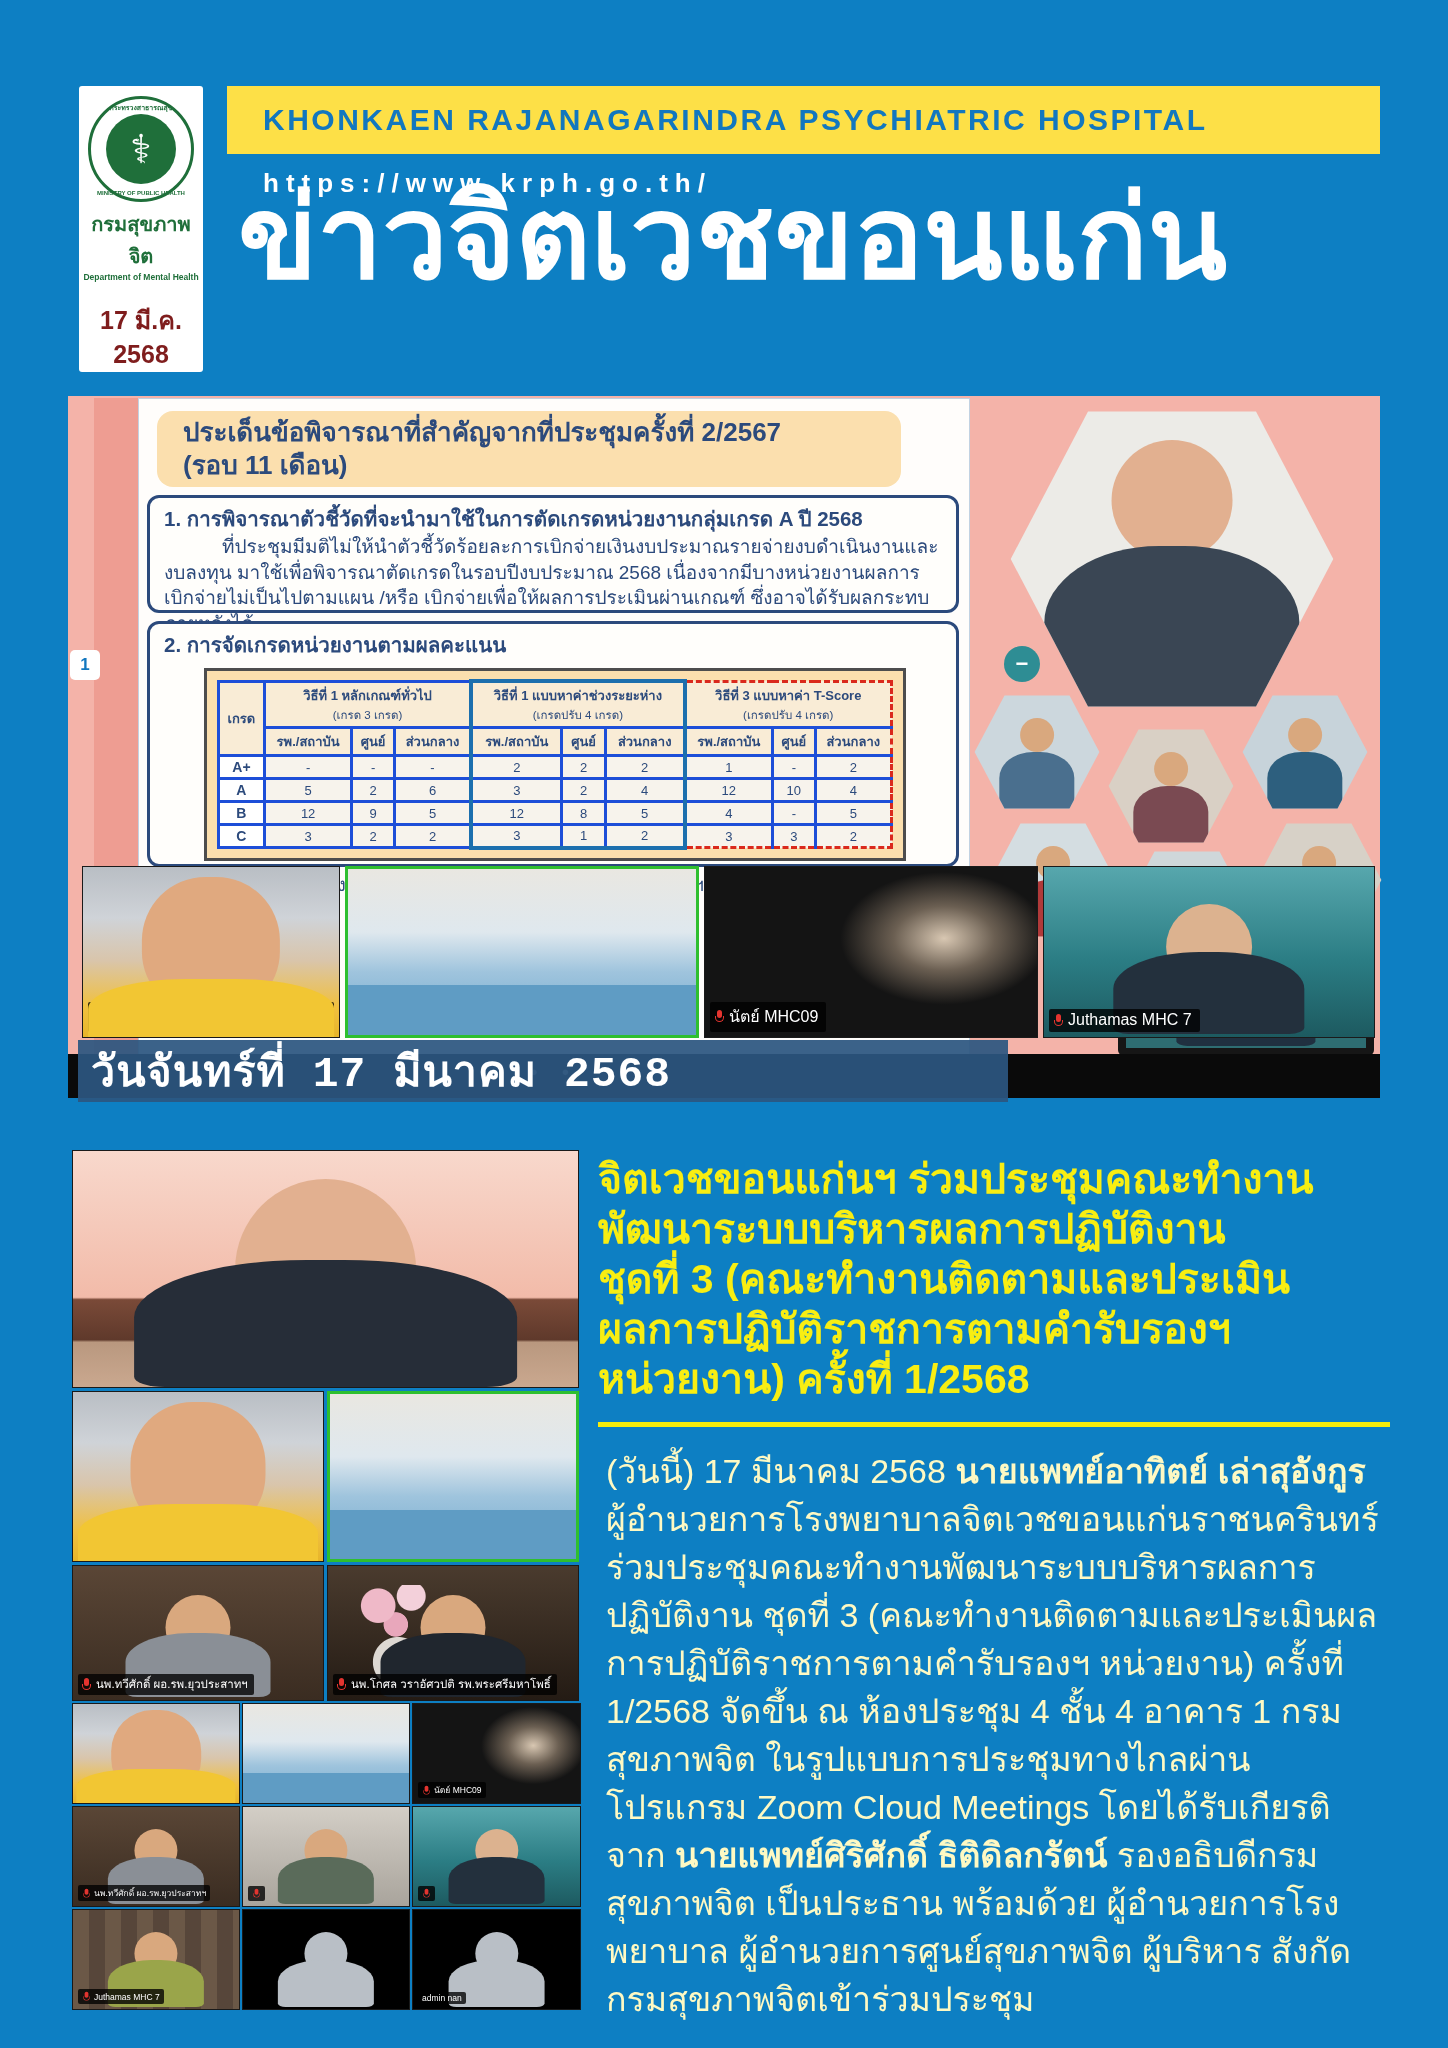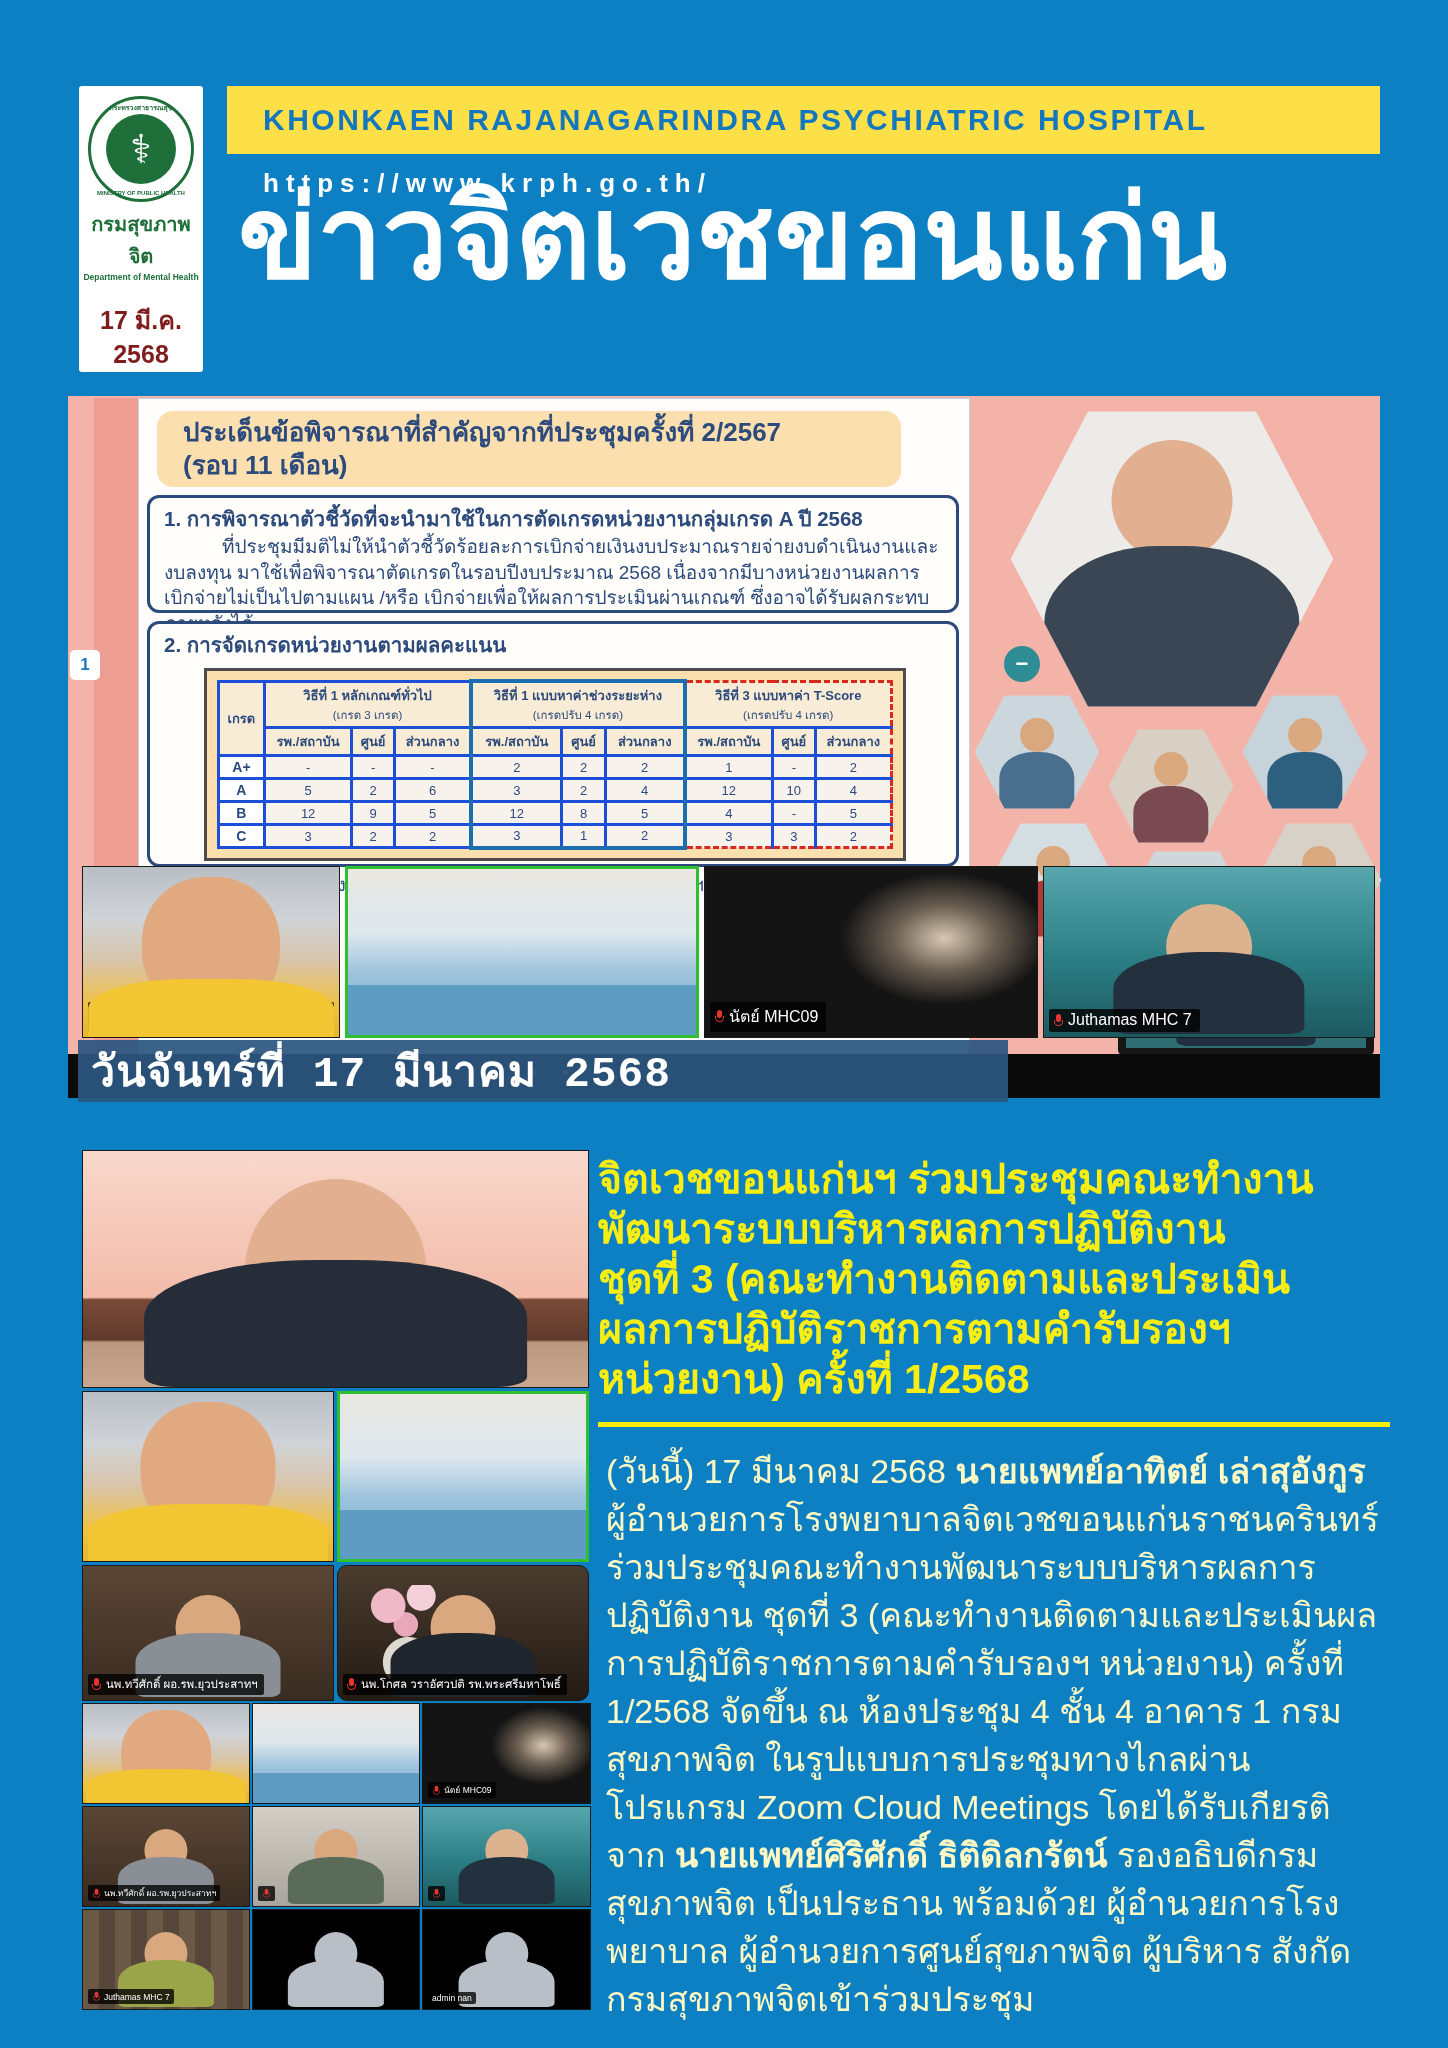--- a/index.html
+++ b/index.html
@@ -87,21 +87,21 @@
   .icon-page{left:2px;top:254px;width:30px;height:30px;background:#fff;border-radius:5px;color:#1277bf;font-size:17px;}
   .icon-min{left:936px;top:250px;width:36px;height:36px;background:#2e8d94;border-radius:50%;color:#fff;font-size:22px;}
 
   .blackbar{left:68px;top:1054px;width:1312px;height:44px;background:#0a0a0a;z-index:2;}
   .dots{position:absolute;left:462px;top:10px;color:#8a8a8a;font-size:13px;letter-spacing:10px;}
   .date-banner{left:78px;top:1040px;width:930px;height:62px;background:rgba(44,86,128,.93);z-index:5;
                display:flex;align-items:center;padding-left:13px;box-sizing:border-box;
                font-size:43px;font-weight:800;color:#fff;letter-spacing:1px;font-family:Liberation Mono, monospace;}
 
   
-  .gallery{left:82px;top:1150px;width:507px;height:862px;}
+  .gallery{left:72px;top:1150px;width:507px;height:862px;}
   .g-row{position:absolute;left:0;display:flex;gap:3px;}
   .g-grid{position:absolute;left:0;top:553px;display:grid;grid-template-columns:168px 168px 169px;grid-auto-rows:101px;gap:2px;}
   .gallery .vtile{height:100%;}
   .lbl-sm .vlabel{font-size:11.5px;padding:1px 6px 2px 4px;}
   .lbl-xs .vlabel{font-size:8.5px;padding:1px 4px;gap:3px;}
   .lbl-xs .mic{transform:scale(.75);}
 
   .article{left:598px;top:1154px;width:792px;}
   .headline div{font-size:41px;line-height:50px;font-weight:800;color:#f8ee12;}
   .yrule{height:5px;background:#f6ec0a;border:0;margin:18px 0 20px;width:100%;}
@@ -319,21 +319,21 @@
         </div>
       </div>
     <div class="g-row lbl-sm" id="g-row3" style="top:415px;height:136px;">
         <div class="vtile scene-wood" style="width: 252px;">
           <div class="p" style="--skin: #d9a87e; --shirt: #8a8f96;"></div>
           <div class="vlabel">
             <span class="mic"></span>
             <span>นพ.ทวีศักดิ์ ผอ.รพ.ยุวประสาทฯ</span>
           </div>
         </div>
-        <div class="vtile scene-flowers" style="width: 252px; border-radius: 10px;">
+        <div class="vtile scene-flowers" style="width: 252px;">
           <div class="p" style="--skin: #d9a87e; --shirt: #20262e;"></div>
           <div class="vlabel">
             <span class="mic"></span>
             <span>นพ.โกศล วราอัศวปติ รพ.พระศรีมหาโพธิ์</span>
           </div>
         </div>
       </div>
     <div class="g-grid lbl-xs" id="g-grid">
         <div class="vtile scene-closeup">
           <div class="vlabel">

